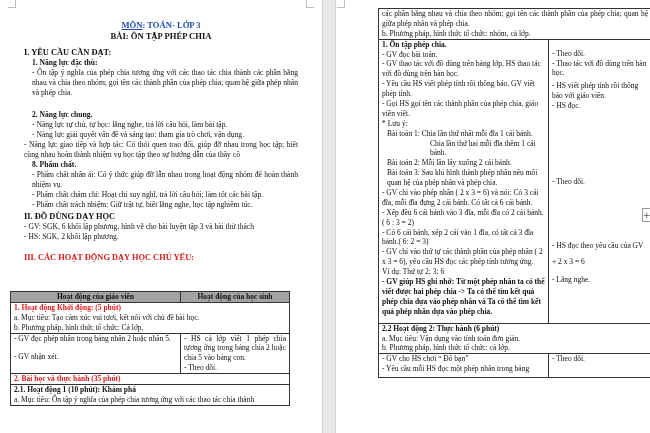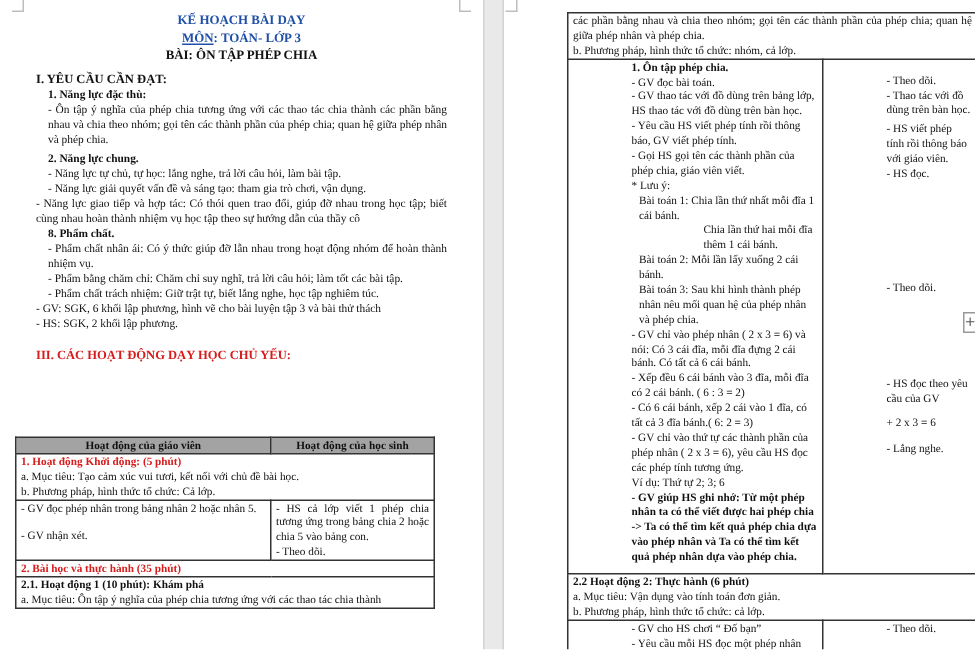--- a/index.html
+++ b/index.html
@@ -31,49 +31,49 @@
 
     table.lp { position: absolute; left: 10px; width: 280px; border-collapse: collapse; font-size: 7.5px; }
     table.lp td, table.lp th { border: 1px solid #333; padding: 0 3px; vertical-align: top; }
     table.lp th { background: #a3a3a3; font-weight: bold; text-align: center; }
     .bold { font-weight: bold; }
     .red-bold { color: #d61c1c; font-weight: bold; }
 
     table.rp { position: absolute; left: 42px; top: 8px; width: 274px; border-collapse: collapse; font-size: 7.5px; }
     table.rp td { border: 1px solid #333; padding: 0 3px; vertical-align: top; }
     .rp .c1 { width: 170px; }
-    .line { display: block; margin-left: 39px; }
+    .line { display: block; }
     .indent { padding-left: 5px; }
     .center-ind { padding-left: 48px; }
 
     .plus-handle { position: absolute; right: 0; top: 208px; width: 8px; height: 14px; border: 1px solid #999; border-right: none; background: #fff; font-size: 9px; line-height: 12px; text-align: center; color: #555; font-family: "DejaVu Sans", sans-serif; }
   </style>
 </head>
 <body>
 
 <div class="page" id="page-left">
   <div class="corner tl"></div>
   <div class="corner tr"></div>
 
-  <div class="doc-title l1">KẾ HOẠCH BÀI DẠY</div>
   <div class="doc-title l2"><span class="u">MÔN</span><span>: TOÁN- LỚP 3</span></div>
   <div class="doc-title l3">BÀI: ÔN TẬP PHÉP CHIA</div>
 
   <div class="lc" style="top:47px">
     <div class="h1">I. YÊU CẦU CẦN ĐẠT:</div>
     <div class="h2">1. Năng lực đặc thù:</div>
     <div class="p">- Ôn tập ý nghĩa của phép chia tương ứng với các thao tác chia thành các phần bằng nhau và chia theo nhóm; gọi tên các thành phần của phép chia; quan hệ giữa phép nhân và phép chia.</div>
-    <div class="h2" style="margin-top:3px">2. Năng lực chung.</div>
+    <div class="h2" style="margin-top:12px">2. Năng lực chung.</div>
     <div class="p">- Năng lực tự chủ, tự học: lắng nghe, trả lời câu hỏi, làm bài tập.</div>
     <div class="p">- Năng lực giải quyết vấn đề và sáng tạo: tham gia trò chơi, vận dụng.</div>
     <div class="p flush">- Năng lực giao tiếp và hợp tác: Có thói quen trao đổi, giúp đỡ nhau trong học tập; biết cùng nhau hoàn thành nhiệm vụ học tập theo sự hướng dẫn của thầy cô</div>
     <div class="h2">8. Phẩm chất.</div>
     <div class="p">- Phẩm chất nhân ái: Có ý thức giúp đỡ lẫn nhau trong hoạt động nhóm để hoàn thành nhiệm vụ.</div>
-    <div class="p">- Phẩm bằng chăm chỉ: Chăm chỉ suy nghĩ, trả lời câu hỏi; làm tốt các bài tập.</div>
+    <div class="p">- Phẩm chất chăm chỉ: Hoạt chỉ suy nghĩ, trả lời câu hỏi; làm tốt các bài tập.</div>
     <div class="p">- Phẩm chất trách nhiệm: Giữ trật tự, biết lắng nghe, học tập nghiêm túc.</div>
+    <div class="h1" style="margin-top:1px">II. ĐỒ DÙNG DẠY HỌC</div>
     <div class="p flush">- GV: SGK, 6 khối lập phương, hình vẽ cho bài luyện tập 3 và bài thử thách</div>
     <div class="p flush">- HS: SGK, 2 khối lập phương.</div>
     <div class="h1 red" style="margin-top:10px">III. CÁC HOẠT ĐỘNG DẠY HỌC CHỦ YẾU:</div>
   </div>
 
   <table class="lp" style="top:291px">
     <tbody>
         <tr>
       <th style="width:170px">Hoạt động của giáo viên</th>
       <th>Hoạt động của học sinh</th>

